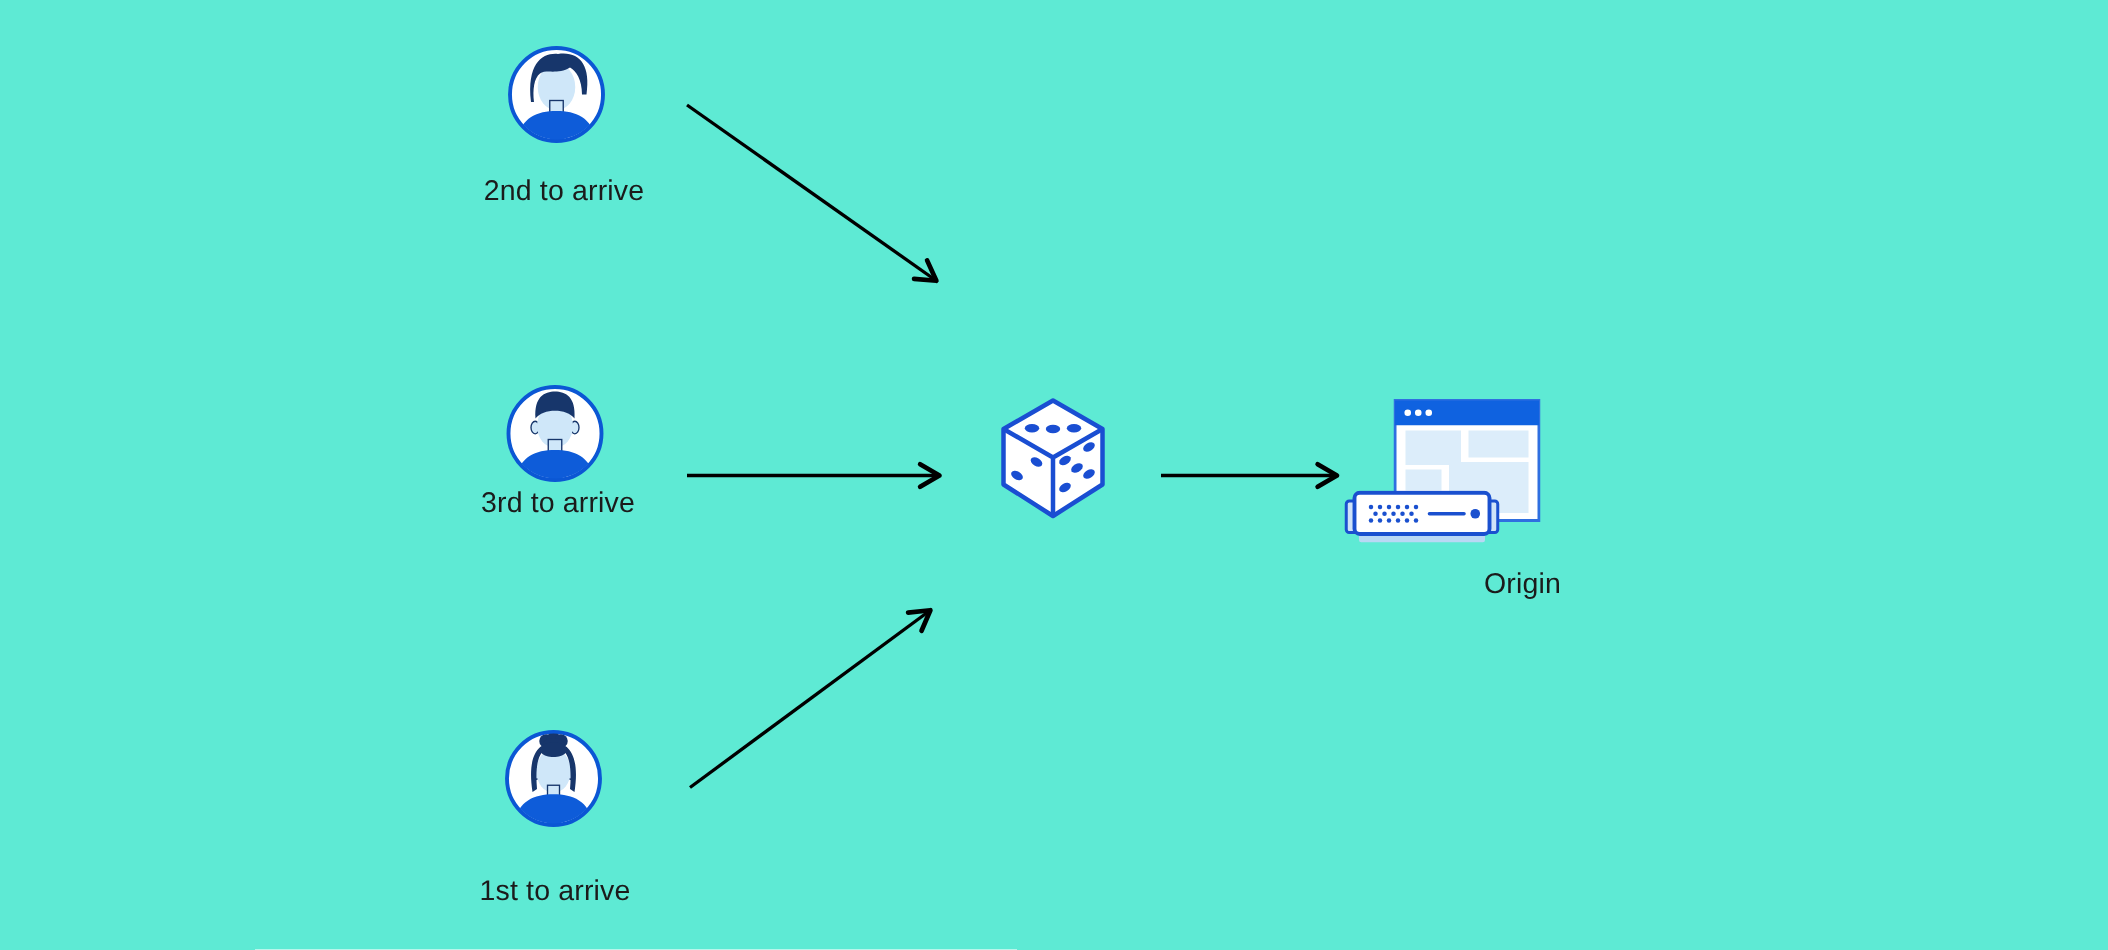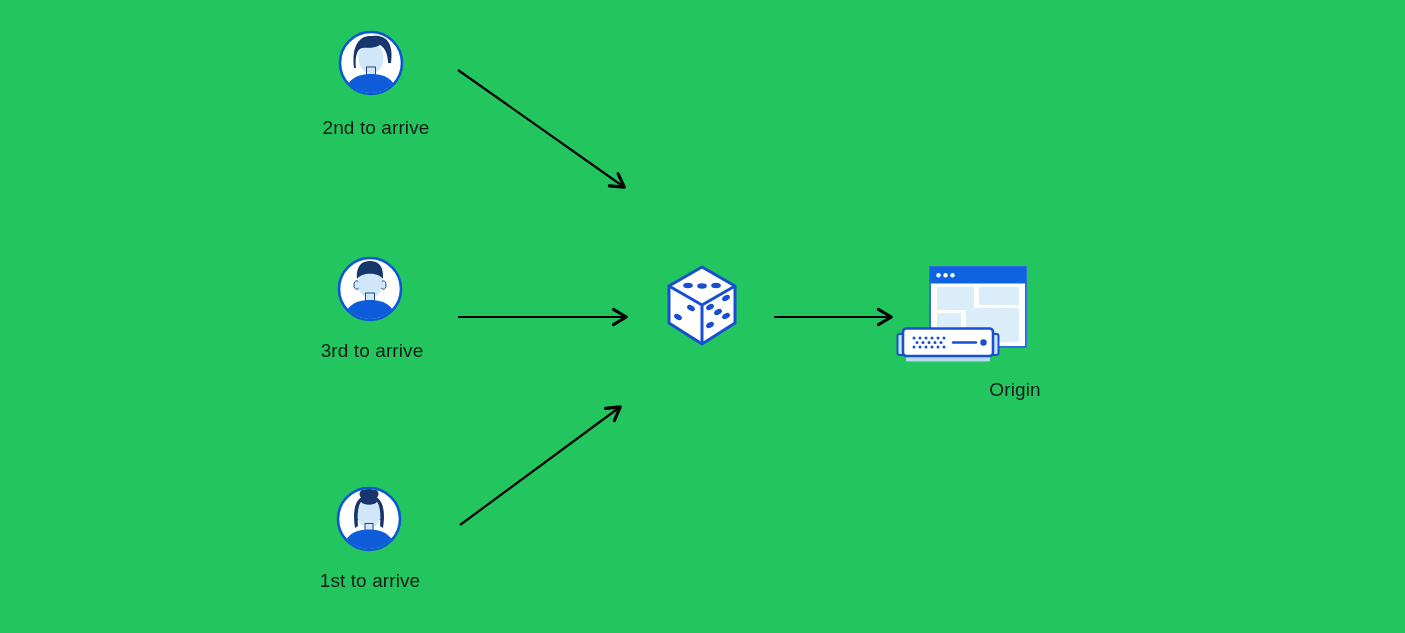--- a/index.html
+++ b/index.html
@@ -1,19 +1,19 @@
 <!DOCTYPE html>
 <html><head>
 <meta charset="utf-8">
 <style>
   html,body{margin:0;padding:0;background:#ffffff;}
   .canvas{
     position:relative;
     width:1405px;height:633px;
-    background:#22c55e;
+    background:#5eead4;
     font-family:"Liberation Sans", sans-serif;
     overflow:hidden;
   }
   .abs{position:absolute;}
   .label{
     position:absolute;
     width:160px;
     text-align:center;
     font-size:19px;
     color:#1b1b1b;
@@ -64,21 +64,21 @@
     <circle cx="33" cy="33" r="31" fill="#ffffff" stroke="#0b57d4" stroke-width="2.6"></circle>
     <g clip-path="url(#clipB)">
       <ellipse cx="19.8" cy="29" rx="2.8" ry="4.2" fill="#cfe7f9" stroke="#17366b" stroke-width="0.9"></ellipse>
       <ellipse cx="46.2" cy="29" rx="2.8" ry="4.2" fill="#cfe7f9" stroke="#17366b" stroke-width="0.9"></ellipse>
       <ellipse cx="33" cy="28" rx="12" ry="14.5" fill="#cfe7f9"></ellipse>
       <path d="M20,23 C19,8.5 26,5 33,5 C40,5 47,8.5 46,23 C41,16 25,16 20,23 Z" fill="#17366b"></path>
       <rect x="28.5" y="37" width="9" height="9" fill="#cfe7f9" stroke="#17366b" stroke-width="0.9"></rect>
       <path d="M6,67 C8,49 19,44 33,44 C47,44 58,49 60,67 Z" fill="#0e5cd9"></path>
     </g>
   </svg>
-  <div class="label" style="left:292px;top:340px">3rd to arrive</div>
+  <div class="label" style="left:292px;top:325px">3rd to arrive</div>
 
   <svg class="abs" style="left:336px;top:486px" width="66" height="66" viewBox="0 0 66 66">
     <defs>
         <clipPath id="clipC">
           <circle cx="33" cy="33" r="30"></circle>
         </clipPath>
       </defs>
     <circle cx="33" cy="33" r="31" fill="#ffffff" stroke="#0b57d4" stroke-width="2.6"></circle>
     <g clip-path="url(#clipC)">
       <circle cx="28" cy="8" r="4.5" fill="#17366b"></circle>
@@ -86,21 +86,21 @@
       <circle cx="38" cy="8" r="4.5" fill="#17366b"></circle>
       <ellipse cx="33" cy="11" rx="7.5" ry="5" fill="#17366b"></ellipse>
       <ellipse cx="21.8" cy="29.5" rx="2.6" ry="4" fill="#cfe7f9" stroke="#17366b" stroke-width="0.9"></ellipse>
       <ellipse cx="44.2" cy="29.5" rx="2.6" ry="4" fill="#cfe7f9" stroke="#17366b" stroke-width="0.9"></ellipse>
       <ellipse cx="33" cy="28" rx="11.5" ry="14.5" fill="#cfe7f9"></ellipse>
       <path d="M19,42 C15,16 24,9 33,9 C42,9 51,16 47,42 L44,40 C45,28 44,20 41,16 C38,19.5 28,19.5 25,16 C22,20 21,28 22,40 Z" fill="#17366b"></path>
       <rect x="29" y="37.5" width="8" height="9" fill="#cfe7f9" stroke="#17366b" stroke-width="0.9"></rect>
       <path d="M6,67 C8,48.5 19,43.5 33,43.5 C47,43.5 58,48.5 60,67 Z" fill="#0e5cd9"></path>
     </g>
   </svg>
-  <div class="label" style="left:290px;top:570px">1st to arrive</div>
+  <div class="label" style="left:290px;top:584px">1st to arrive</div>
 
   <svg class="abs" style="left:665px;top:264px" width="74" height="84" viewBox="0 0 74 84">
     <g stroke="#1a4ed2" stroke-width="3" stroke-linejoin="round" fill="#ffffff">
       <path d="M4,22 L37,3 L70,22 L70,59 L37,80 L4,59 Z"></path>
       <path d="M4,22 L37,41 L70,22 M37,41 L37,80" fill="none"></path>
     </g>
     <g fill="#1a4ed2">
 
       <ellipse cx="23" cy="21.5" rx="4.8" ry="2.8"></ellipse>
       <ellipse cx="37" cy="22" rx="4.8" ry="2.8"></ellipse>

